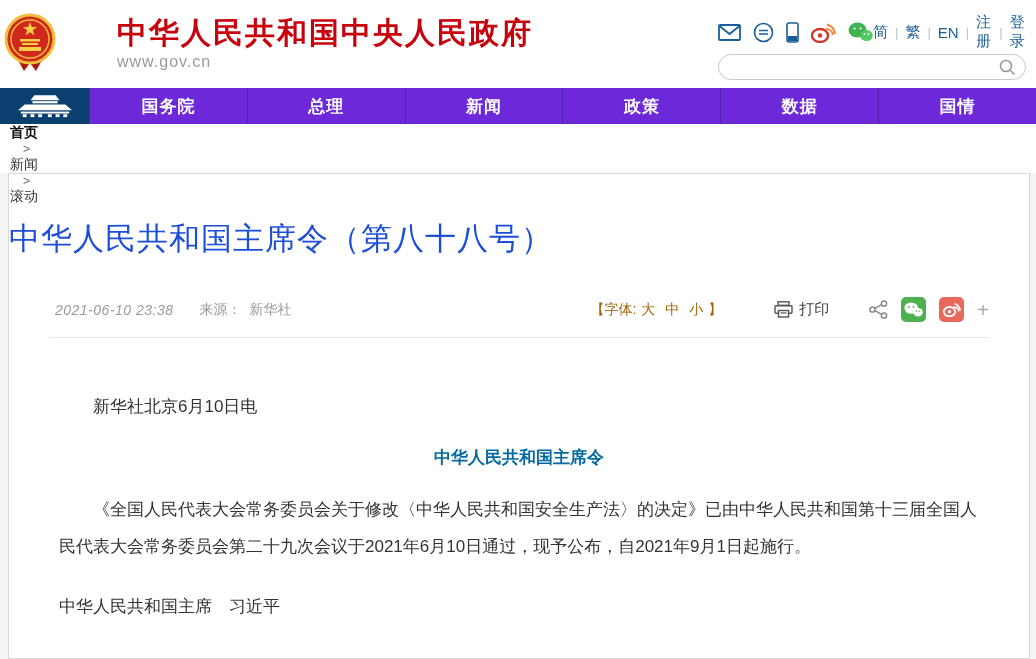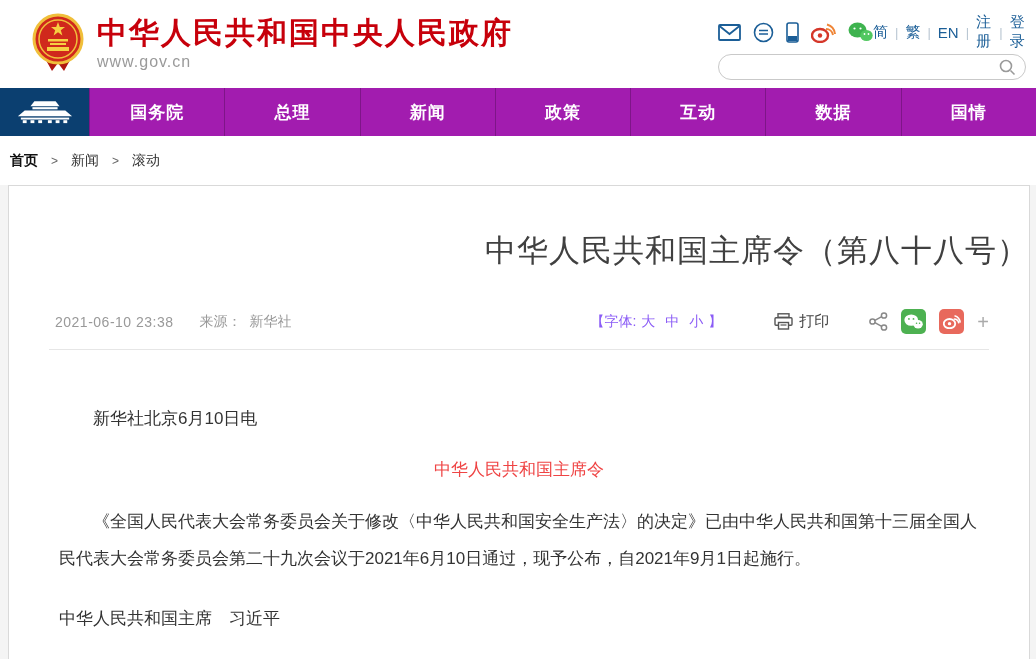--- a/index.html
+++ b/index.html
@@ -1,79 +1,79 @@
 <!DOCTYPE html>
 <html><head>
 <meta charset="utf-8">
 <style>
   * { margin:0; padding:0; box-sizing:border-box; }
   html,body { width:1036px; height:659px; overflow:hidden; background:#f4f4f4;
     font-family:"Liberation Sans","DejaVu Sans",sans-serif; }
 
   
   .header { height:88px; background:#fff; position:relative; }
-  .brand { position:absolute; left:32px; top:13px; display:flex; align-items:center; }
+  .brand { position:absolute; left:4px; top:13px; display:flex; align-items:center;gap:48px; }
   .brand-text { margin-left:13px; }
   .site-title { font-size:30px; font-weight:bold; color:#c7000b; letter-spacing:2px; line-height:34px; }
   .site-url { font-size:16px; color:#9a9a9a; margin-top:3px; letter-spacing:1px; }
   .header-right { position:absolute; right:10px; top:20px; width:308px; }
   .icon-row { display:flex; align-items:center; height:24px; }
   .hdr-icons { display:flex; align-items:center; gap:12px; }
   .lang-links { margin-left:auto; display:flex; align-items:center; gap:7px;
     font-size:15px; color:#1b5e97; }
   .lang-links .lang { cursor:pointer; }
   .lang-sep { color:#b9c6d2; font-size:13px; }
   .search-row { margin-top:10px; height:26px; border:1px solid #c9c9c9; border-radius:14px;
     background:#fff; position:relative; }
   .search-input { position:absolute; left:12px; top:1px; width:258px; height:22px; border:none;
     outline:none; font-size:13px; background:transparent; }
   .search-btn { position:absolute; right:9px; top:4px; width:17px; height:17px; cursor:pointer; }
 
   
-  .nav { height:48px; display:flex; background:#a21caf; }
+  .nav { height:36px; display:flex; background:#6d28d9; }
   .nav-home { width:89px; background:#0b3f70; display:flex; align-items:center;
     justify-content:center; cursor:pointer; }
   .nav-item { flex:1; display:flex; align-items:center; justify-content:center;
     color:#fff; font-size:17px; font-weight:bold; cursor:pointer;
     border-left:1px solid rgba(0,0,0,.22); letter-spacing:1px; }
   .nav-item.wide { flex:2; }
 
   
-  .breadcrumb { height:49px; background:#fff; display:flex; align-items:center;
-    padding-left:10px; font-size:14px; color:#333; }
+  .breadcrumb { height:49px; background:#fff; display:flex; 
+    padding-left:10px; font-size:14px; color:#333;flex-direction:column; }
   .crumb { cursor:pointer; }
   .crumb.first { font-weight:bold; color:#111; }
   .crumb-sep { margin:0 13px; color:#666; font-size:12px; }
 
   
   .card { margin:0 6px 0 8px; background:#fff; border:1px solid #d9d9d9;
     height:486px; overflow:hidden; }
-  .article-title { margin-top:44px; text-align:right; font-size:31px; color:#404040;
+  .article-title { margin-top:44px; text-align:left; font-size:31px; color:#1d4ed8;
     font-weight:400; letter-spacing:1px; }
   .meta-row { margin:37px 40px 0 46px; display:flex; align-items:center;
     font-size:14px; color:#999; }
-  .meta-date { letter-spacing:.5px; }
+  .meta-date { letter-spacing:.5px;font-style:italic; }
   .meta-source { margin-left:26px; }
   .meta-source .src-name { margin-left:8px; color:#999; cursor:pointer; }
   .meta-right { margin-left:auto; display:flex; align-items:center; }
-  .font-widget { display:flex; align-items:center; color:#8b5cf6; }
+  .font-widget { display:flex; align-items:center; color:#a16207; }
   .font-size-opt { margin:0 5px; cursor:pointer; }
   .print-btn { display:flex; align-items:center; margin-left:52px; color:#555; cursor:pointer; }
   .print-label { margin-left:6px; font-size:15px; color:#444; }
   .share-group { display:flex; align-items:center; margin-left:40px; gap:13px; }
   .badge { width:25px; height:25px; border-radius:5px; display:flex; align-items:center;
     justify-content:center; cursor:pointer; }
   .badge.wechat { background:#4db151; }
   .badge.weibo { background:#e8695c; }
   .share-plus { font-size:20px; color:#aaa; cursor:pointer; line-height:20px; }
   .divider { margin:15px 40px 0 40px; border-top:1px solid #e6e6e6; }
 
   .content { margin:50px 50px 0 50px; font-size:17px; color:#333; line-height:2.2; }
   .p-lead { text-indent:2em; }
-  .decree-title, .decree-number { text-align:center; color:#ef4444; font-weight:normal; }
+  .decree-title, .decree-number { text-align:center; color:#0369a1; font-weight:bold; }
   .decree-title { margin-top:14px; }
   .p-body { text-indent:2em; margin-top:14px; }
   .signature { text-align:left; padding-right:20px; margin-top:22px; }
 
   svg { display:block; }
 </style>
 </head>
 <body>
 
 <div class="header">
@@ -175,21 +175,20 @@
         <rect x="33" y="20.5" width="4" height="3"></rect>
         <rect x="41" y="20.5" width="4" height="3"></rect>
         <rect x="49" y="20.5" width="4" height="3"></rect>
       </svg>
     </span>
   </div>
   <div class="nav-item">国务院</div>
   <div class="nav-item">总理</div>
   <div class="nav-item">新闻</div>
   <div class="nav-item">政策</div>
-  <div class="nav-item">互动</div>
   <div class="nav-item">数据</div>
   <div class="nav-item">国情</div>
 </div>
 
 <div class="breadcrumb">
   <span class="crumb first">首页</span>
   <span class="crumb-sep">&gt;</span>
   <span class="crumb">新闻</span>
   <span class="crumb-sep">&gt;</span>
   <span class="crumb">滚动</span>

